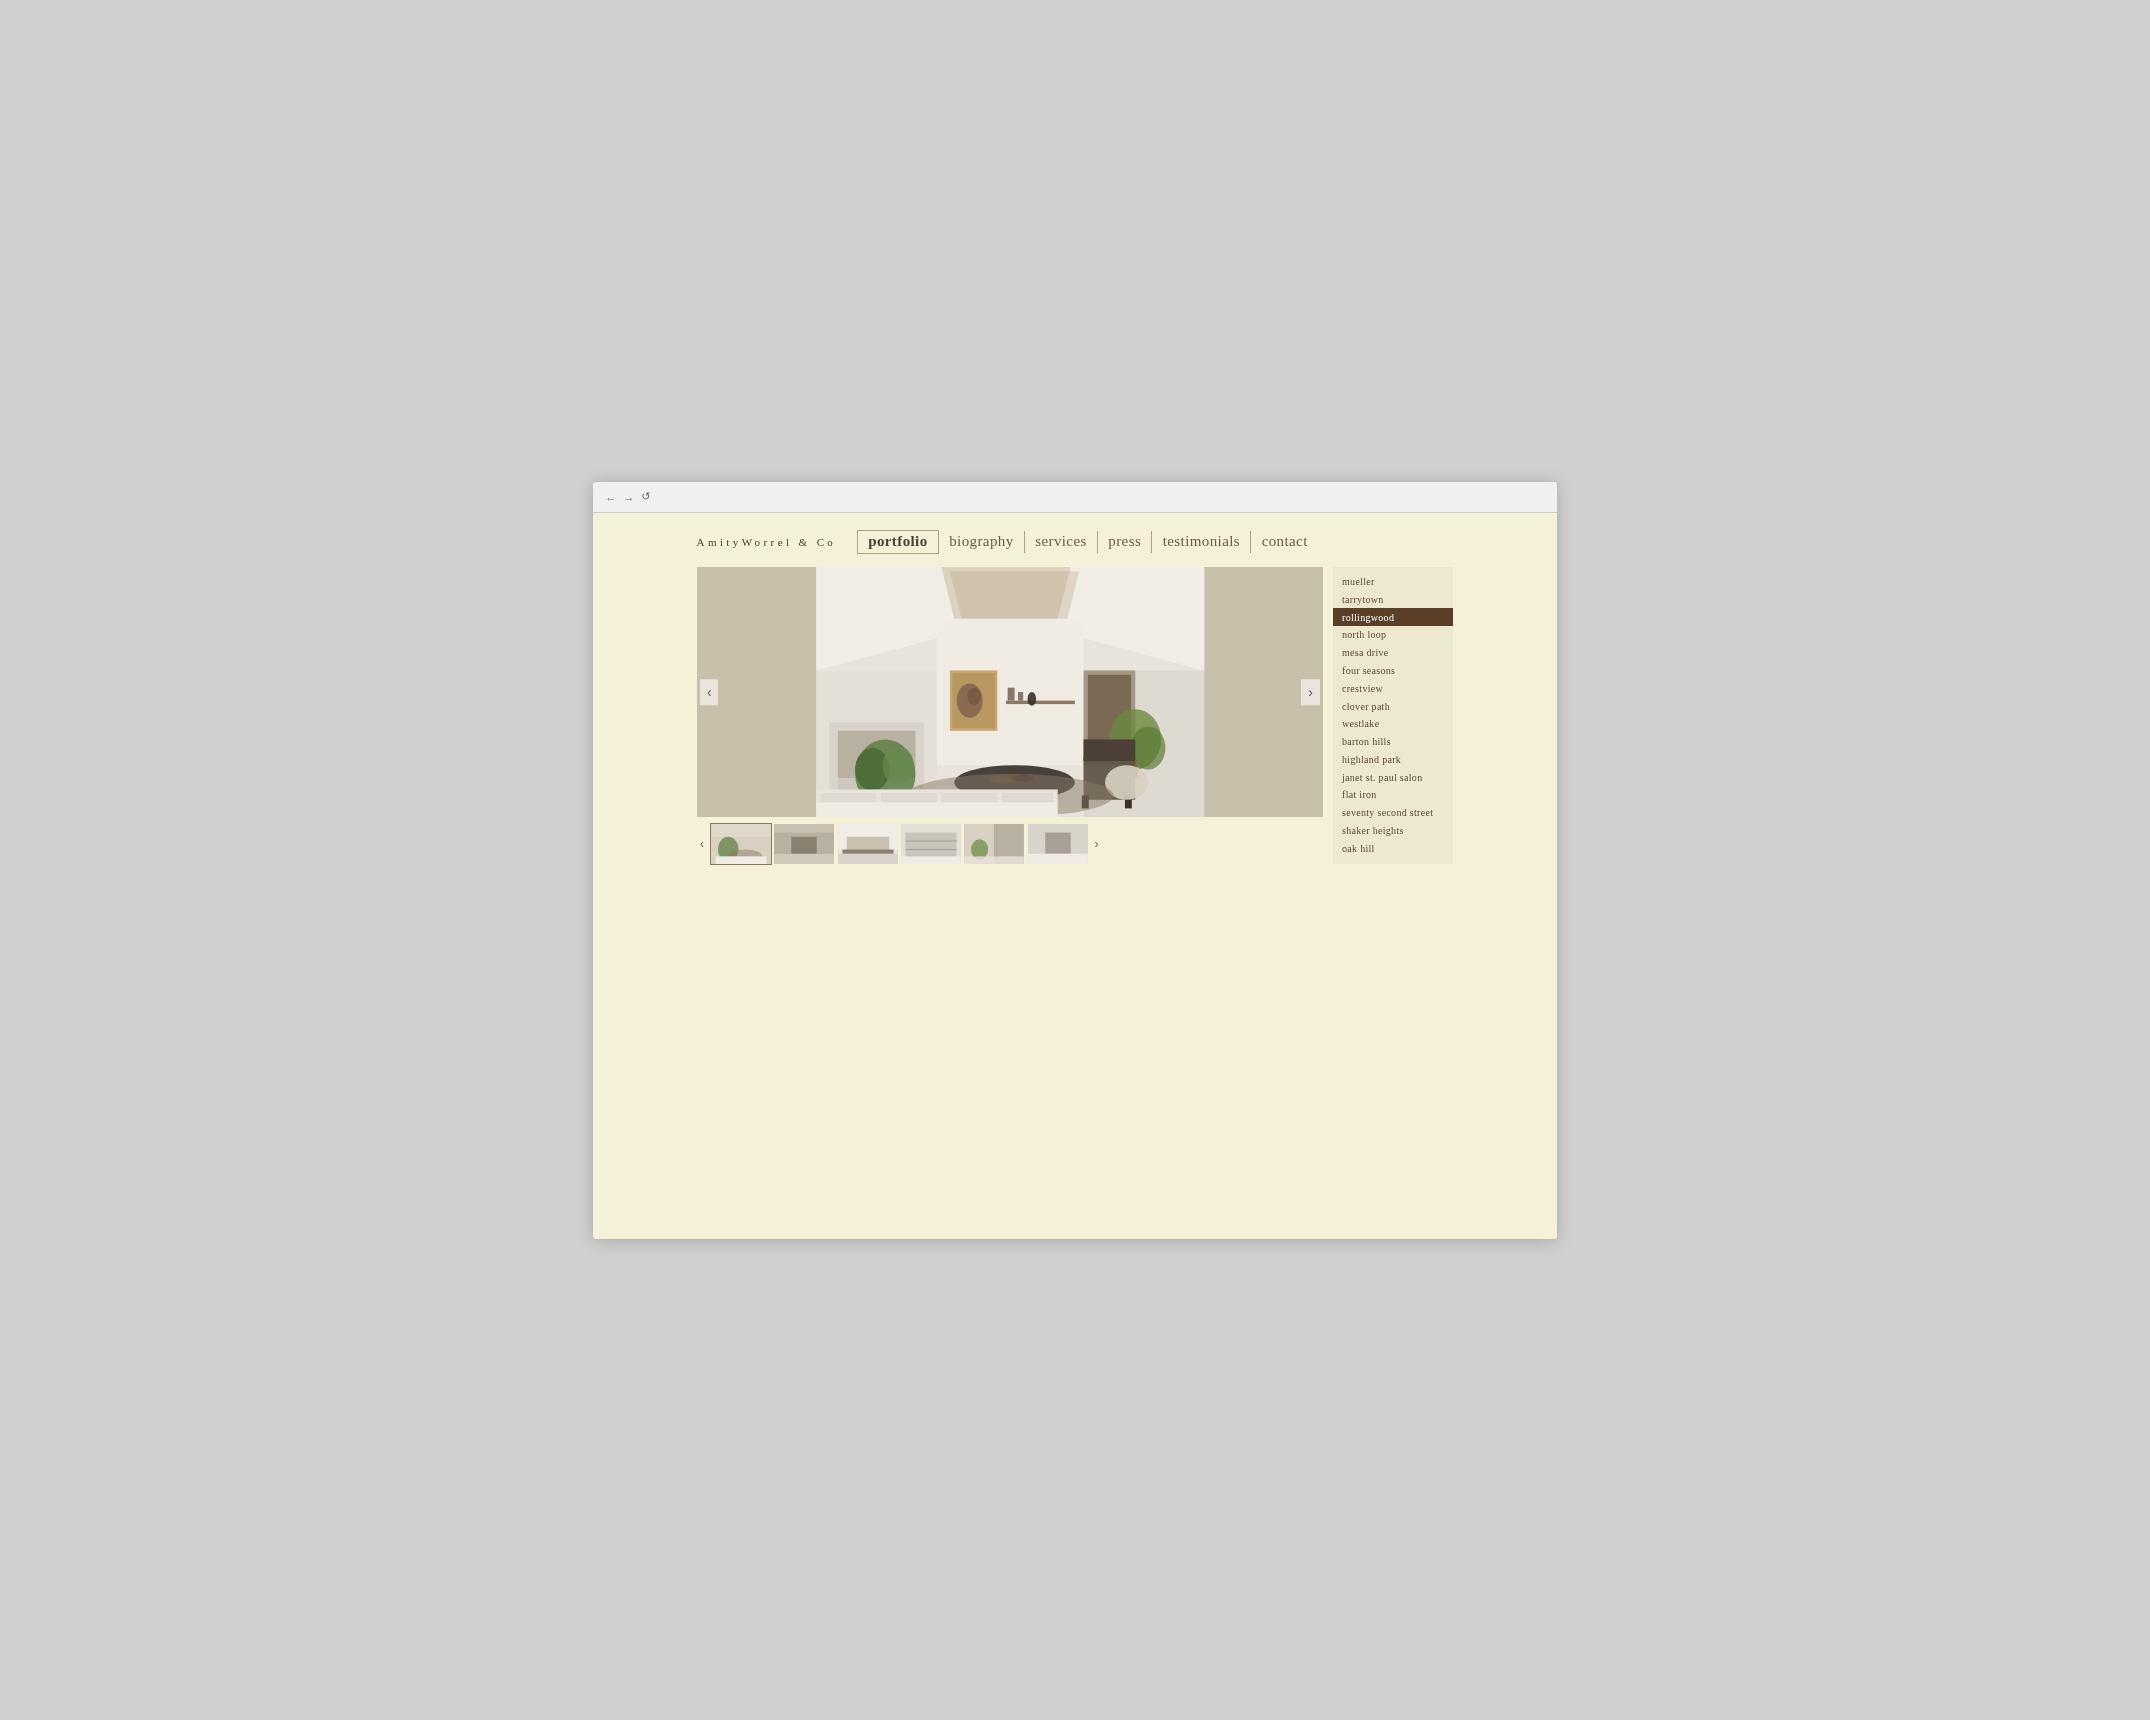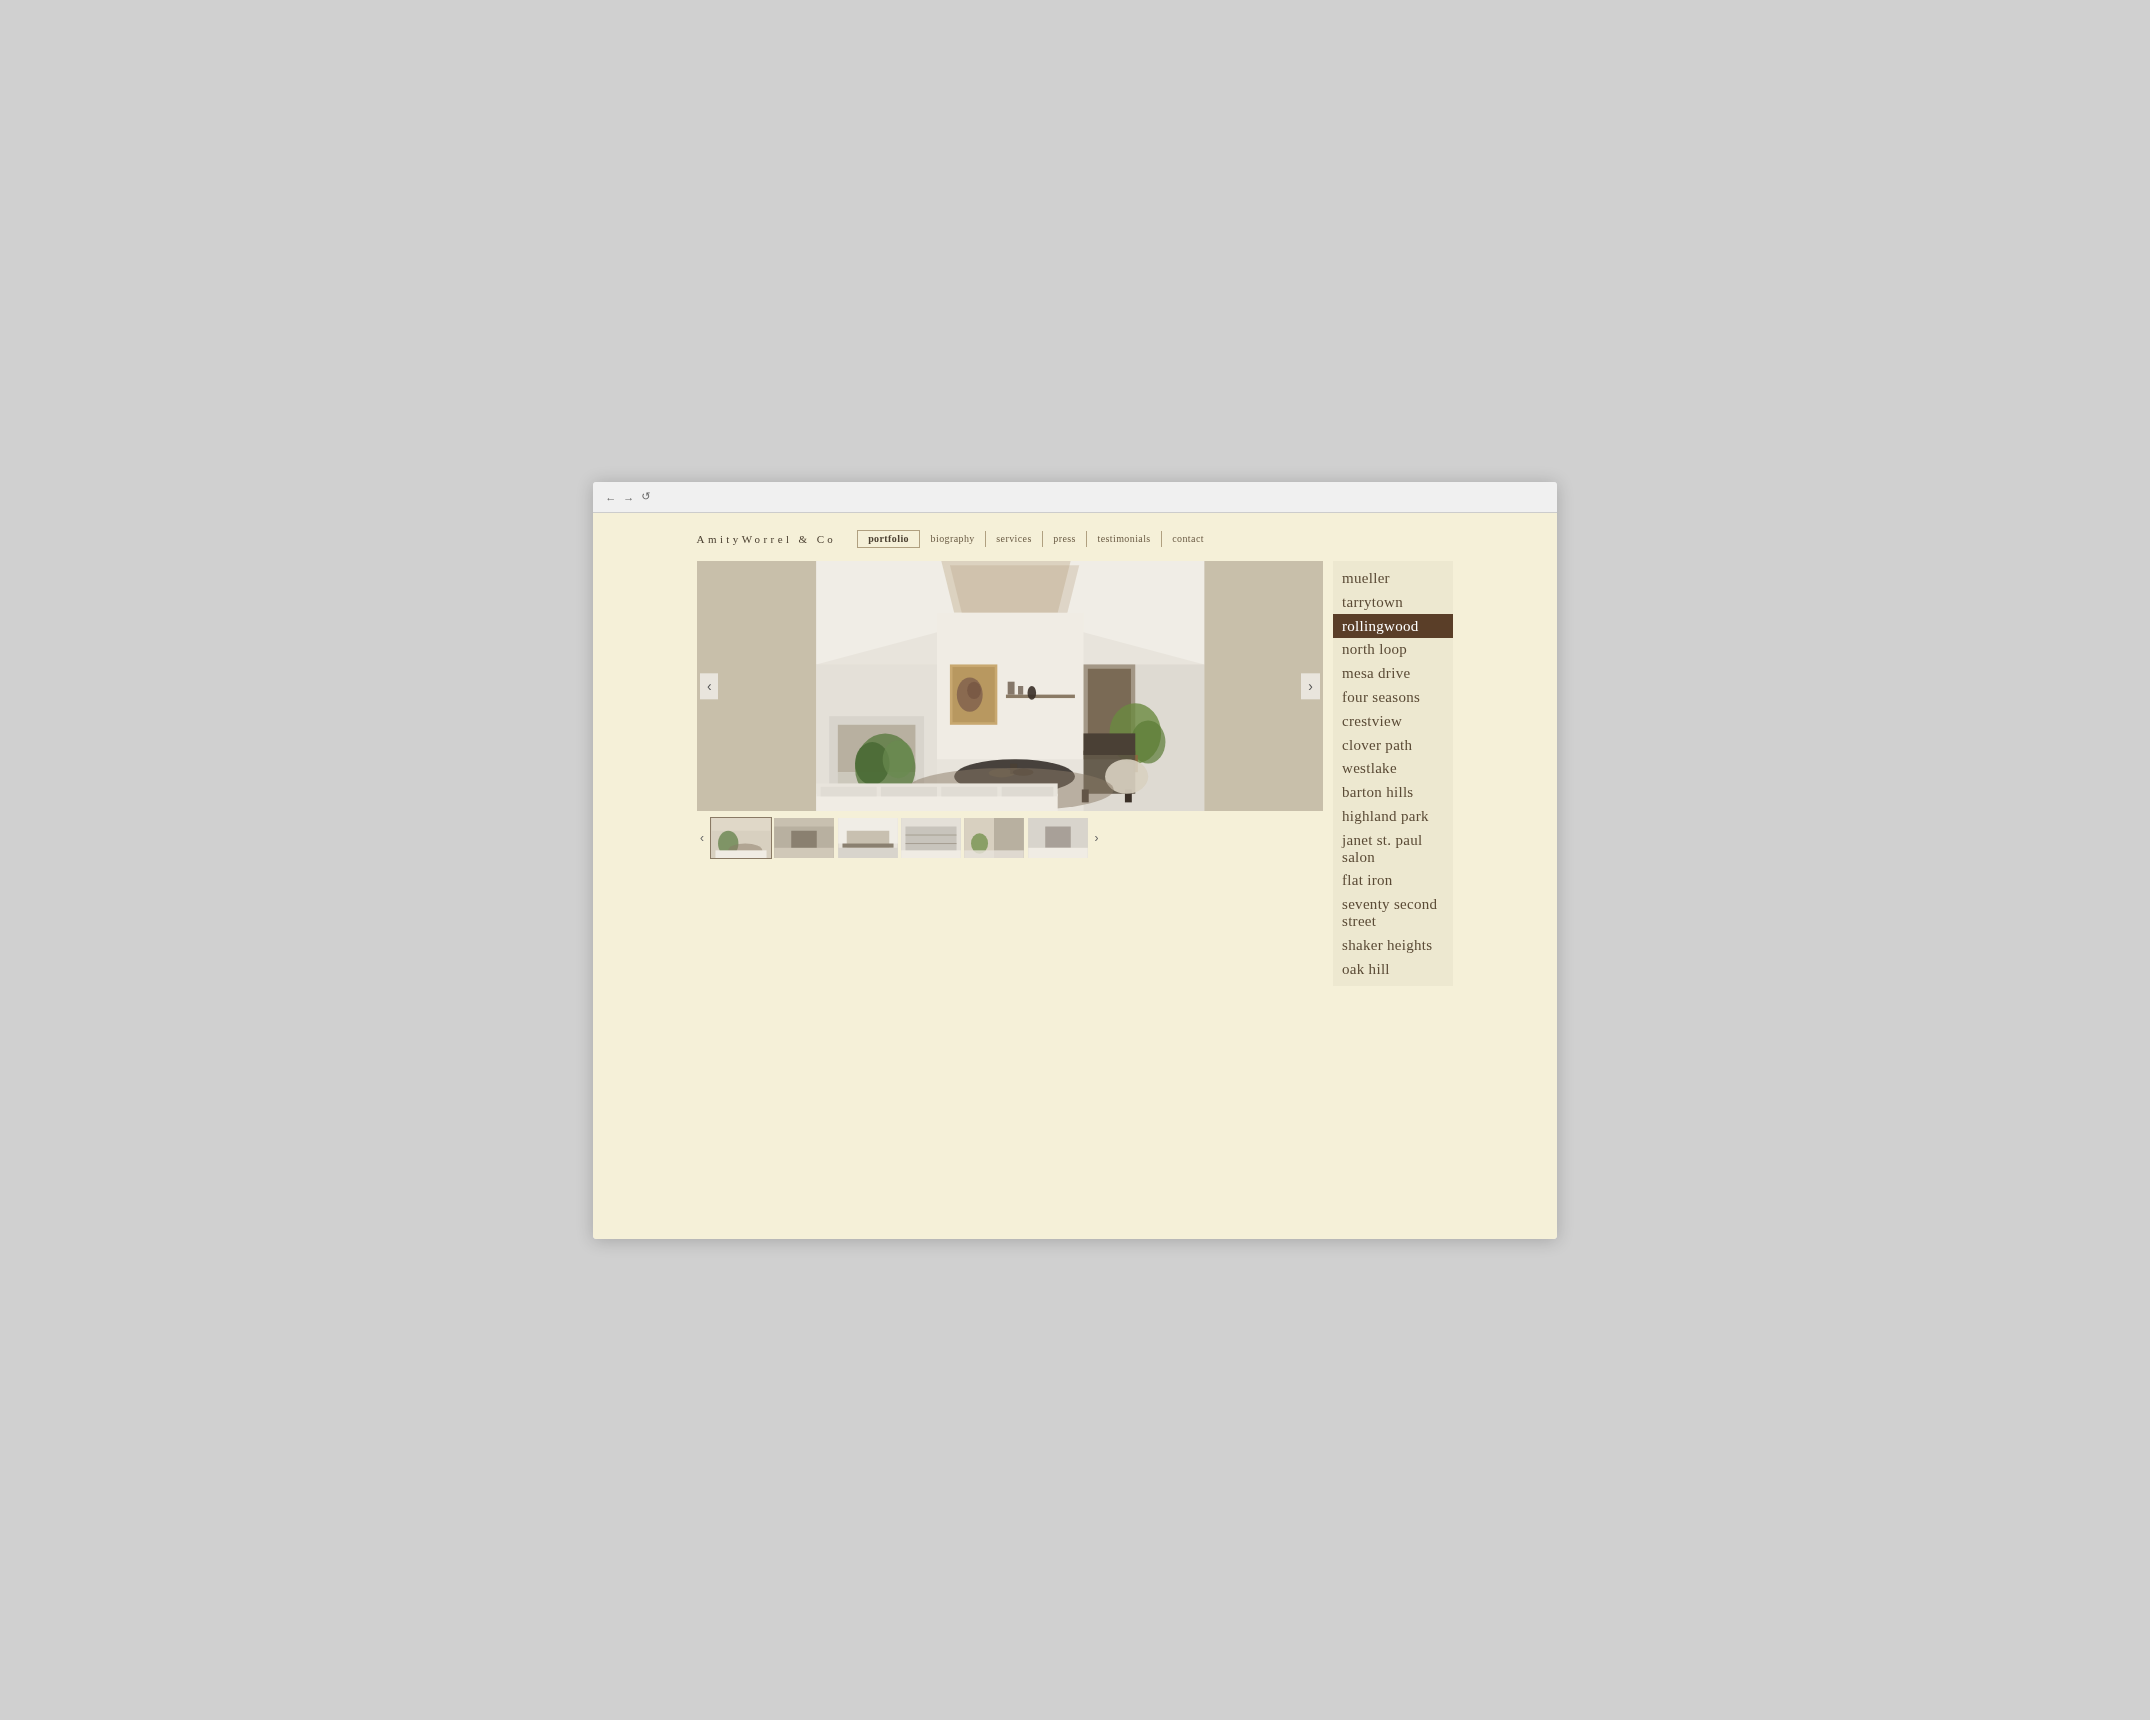--- a/index.html
+++ b/index.html
@@ -71,21 +71,21 @@
       flex-shrink: 0;
     }
 
     .site-nav {
       display: flex;
       align-items: center;
       gap: 0;
     }
 
     .nav-item {
-      font-size: 10px;
+      font-size: 15px;
       color: #6b5c45;
       padding: 2.6px 10.3px;
       cursor: pointer;
       border-right: 0.9px solid #b0a080;
       letter-spacing: 0.4px;
       text-transform: lowercase;
     }
 
     .nav-item:first-child {
       border-left: 0.9px solid #b0a080;
@@ -179,21 +179,21 @@
 
     
     .sidebar-nav {
       width: 120px;
       flex-shrink: 0;
       background: #ede8d0;
       padding: 5.2px 0;
     }
 
     .sidebar-item {
-      font-size: 15px;
+      font-size: 10px;
       color: #5a4a35;
       padding: 3.4px 8.6px;
       cursor: pointer;
       letter-spacing: 0.3px;
       text-transform: lowercase;
     }
 
     .sidebar-item.active {
       background: #5a3e28;
       color: #fff;

